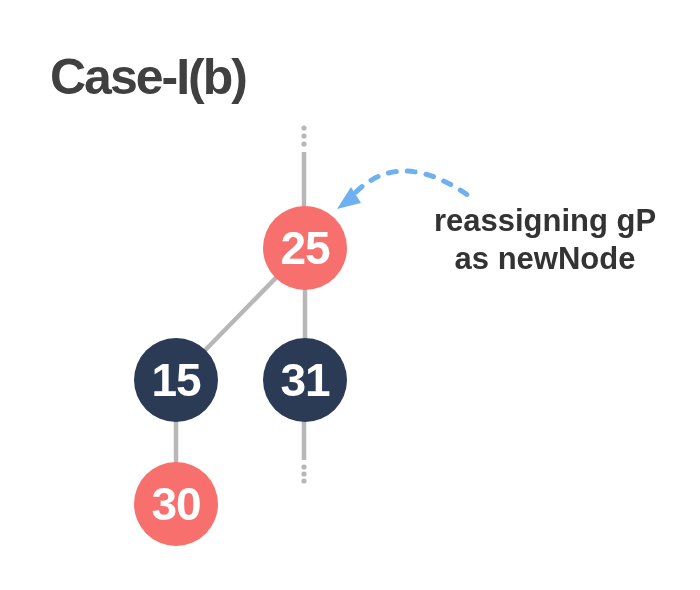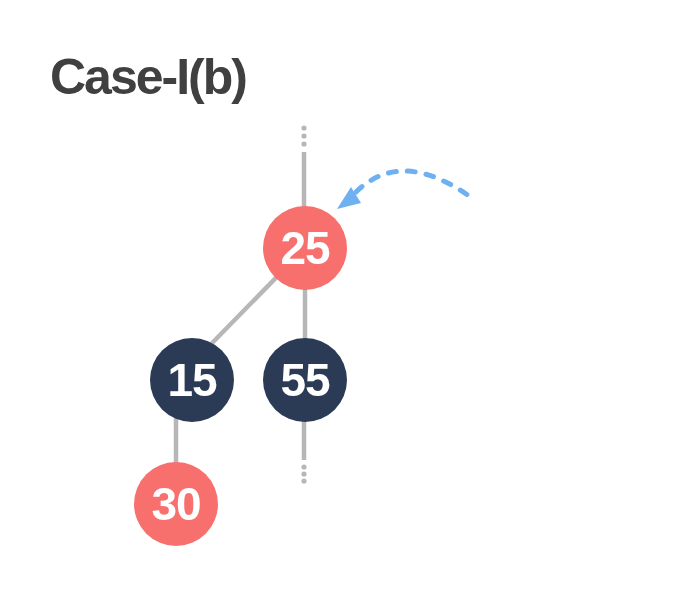--- a/index.html
+++ b/index.html
@@ -102,18 +102,22 @@
     <circle class="ellipsis-dot" cx="304" cy="474" r="2.6"></circle>
     <circle class="ellipsis-dot" cx="304" cy="481" r="2.6"></circle>
 
     <g>
       <path class="arrow-path" d="M 356 192 Q 403 146 476 201"></path>
       <polygon class="arrow-head" points="337,209 351,187 361,203"></polygon>
     </g>
   </svg>
 
   <div class="node red" style="left: 263px; top: 206px;">25</div>
-  <div class="node dark" style="left: 150px; top: 338px;">15</div>
-  <div class="node dark" style="left: 263px; top: 338px;">55</div>
+  <div class="node dark" style="left: 134px; top: 338px;">15</div>
+  <div class="node dark" style="left: 263px; top: 338px;">31</div>
   <div class="node red" style="left: 134px; top: 462px;">30</div>
 
+  <div class="annotation">
+    <span>reassigning gP</span>
+    <span>as newNode</span>
+  </div>
 
 </div>
 
 </body></html>

